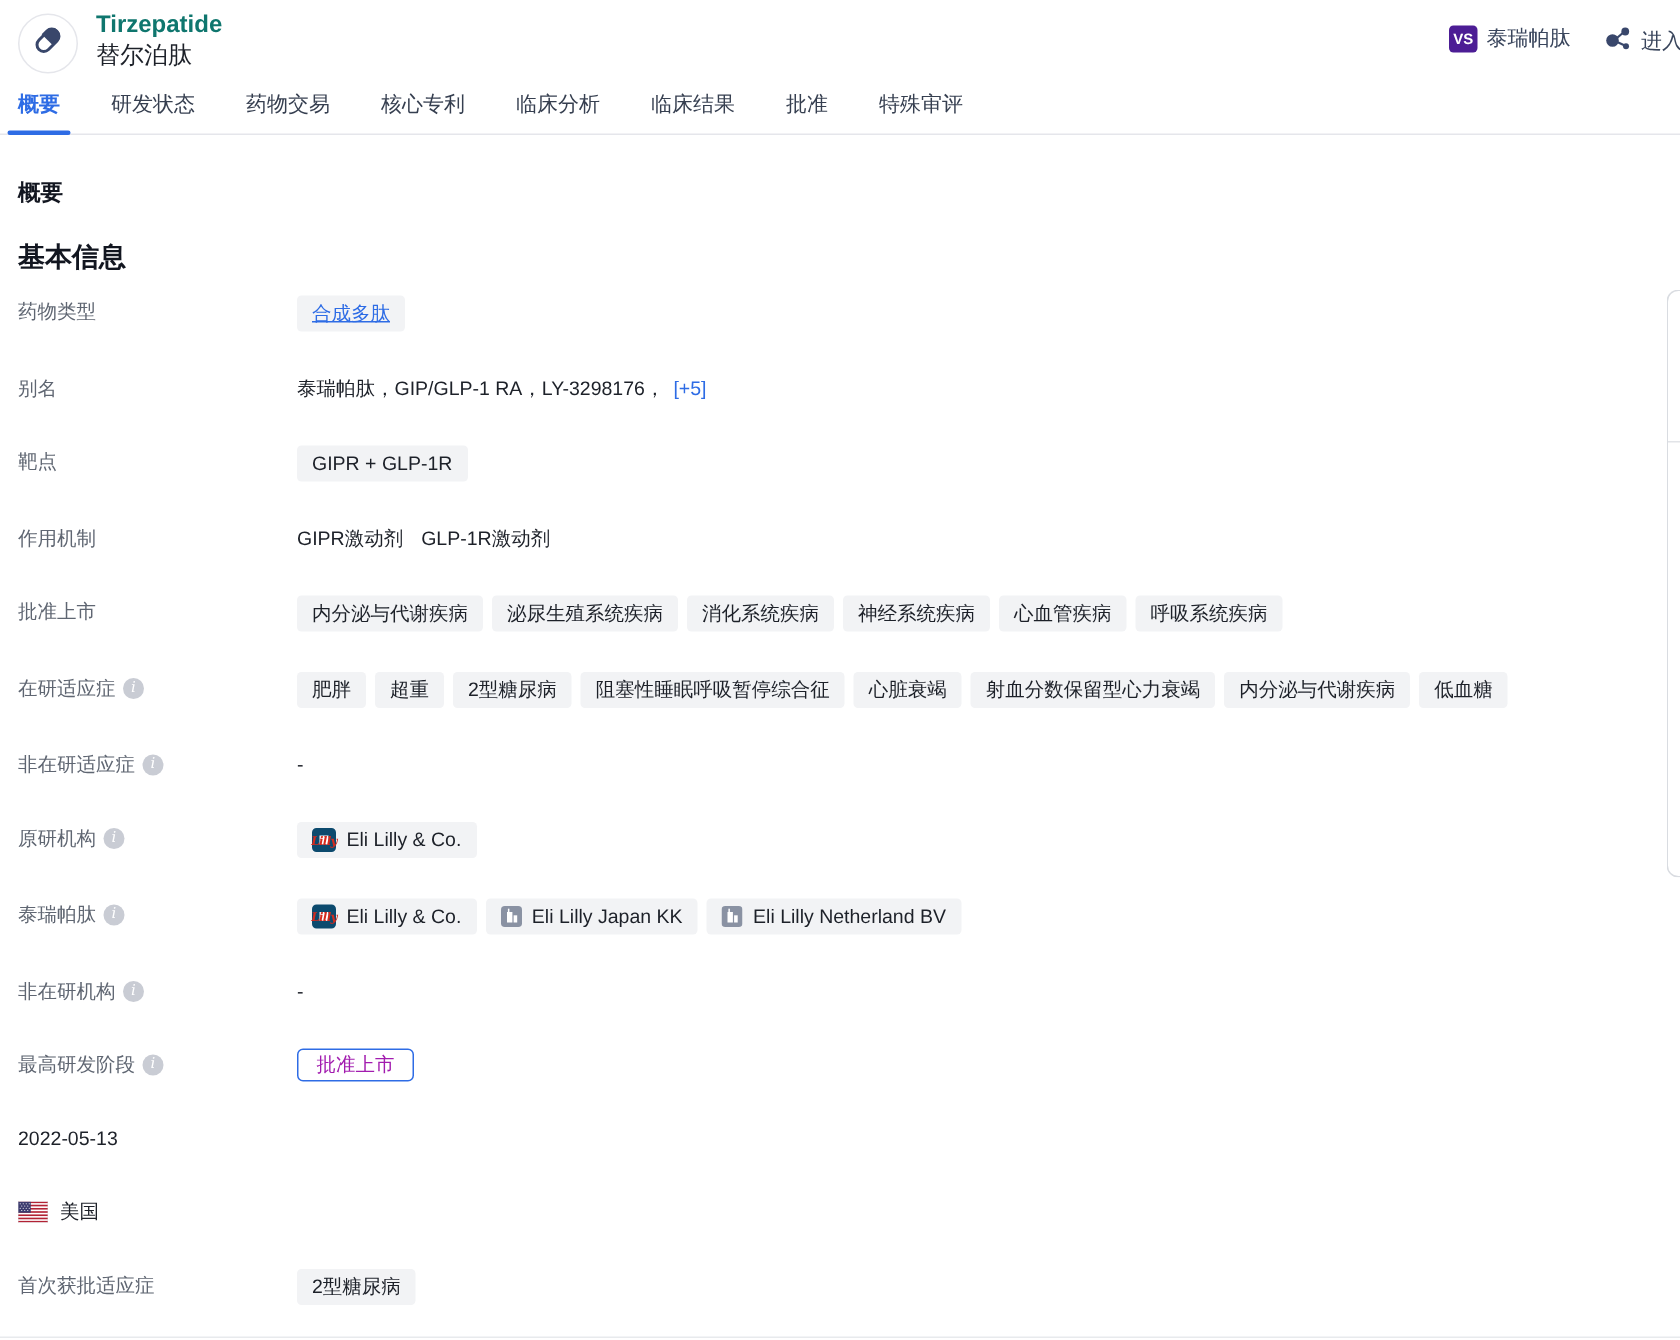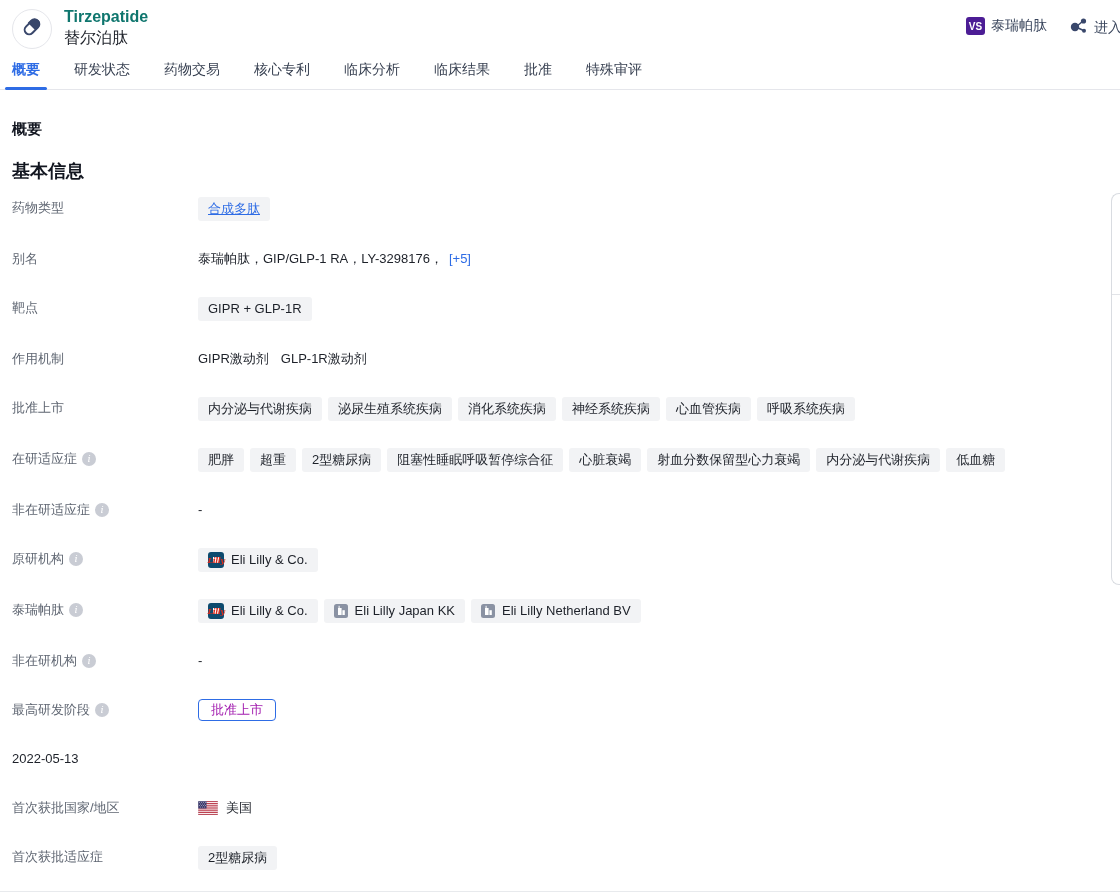--- a/index.html
+++ b/index.html
@@ -257,21 +257,20 @@
         </div>
       </div>
 
       <div class="field-row">
         <div class="field-value">
           <span>2022-05-13</span>
         </div>
       </div>
 
       <div class="field-row">
-        <div class="field-label">首次获批国家/地区</div>
         <div class="field-value">
           <span class="flag">
             <svg width="20" height="14" viewBox="0 0 20 14" style="display:block;">
               <rect width="20" height="14" fill="#fff"></rect>
               <g fill="#b22234">
                 <rect y="0" width="20" height="1.08"></rect>
                   <rect y="2.15" width="20" height="1.08"></rect>
                 <rect y="4.31" width="20" height="1.08"></rect>
                   <rect y="6.46" width="20" height="1.08"></rect>
                 <rect y="8.62" width="20" height="1.08"></rect>

